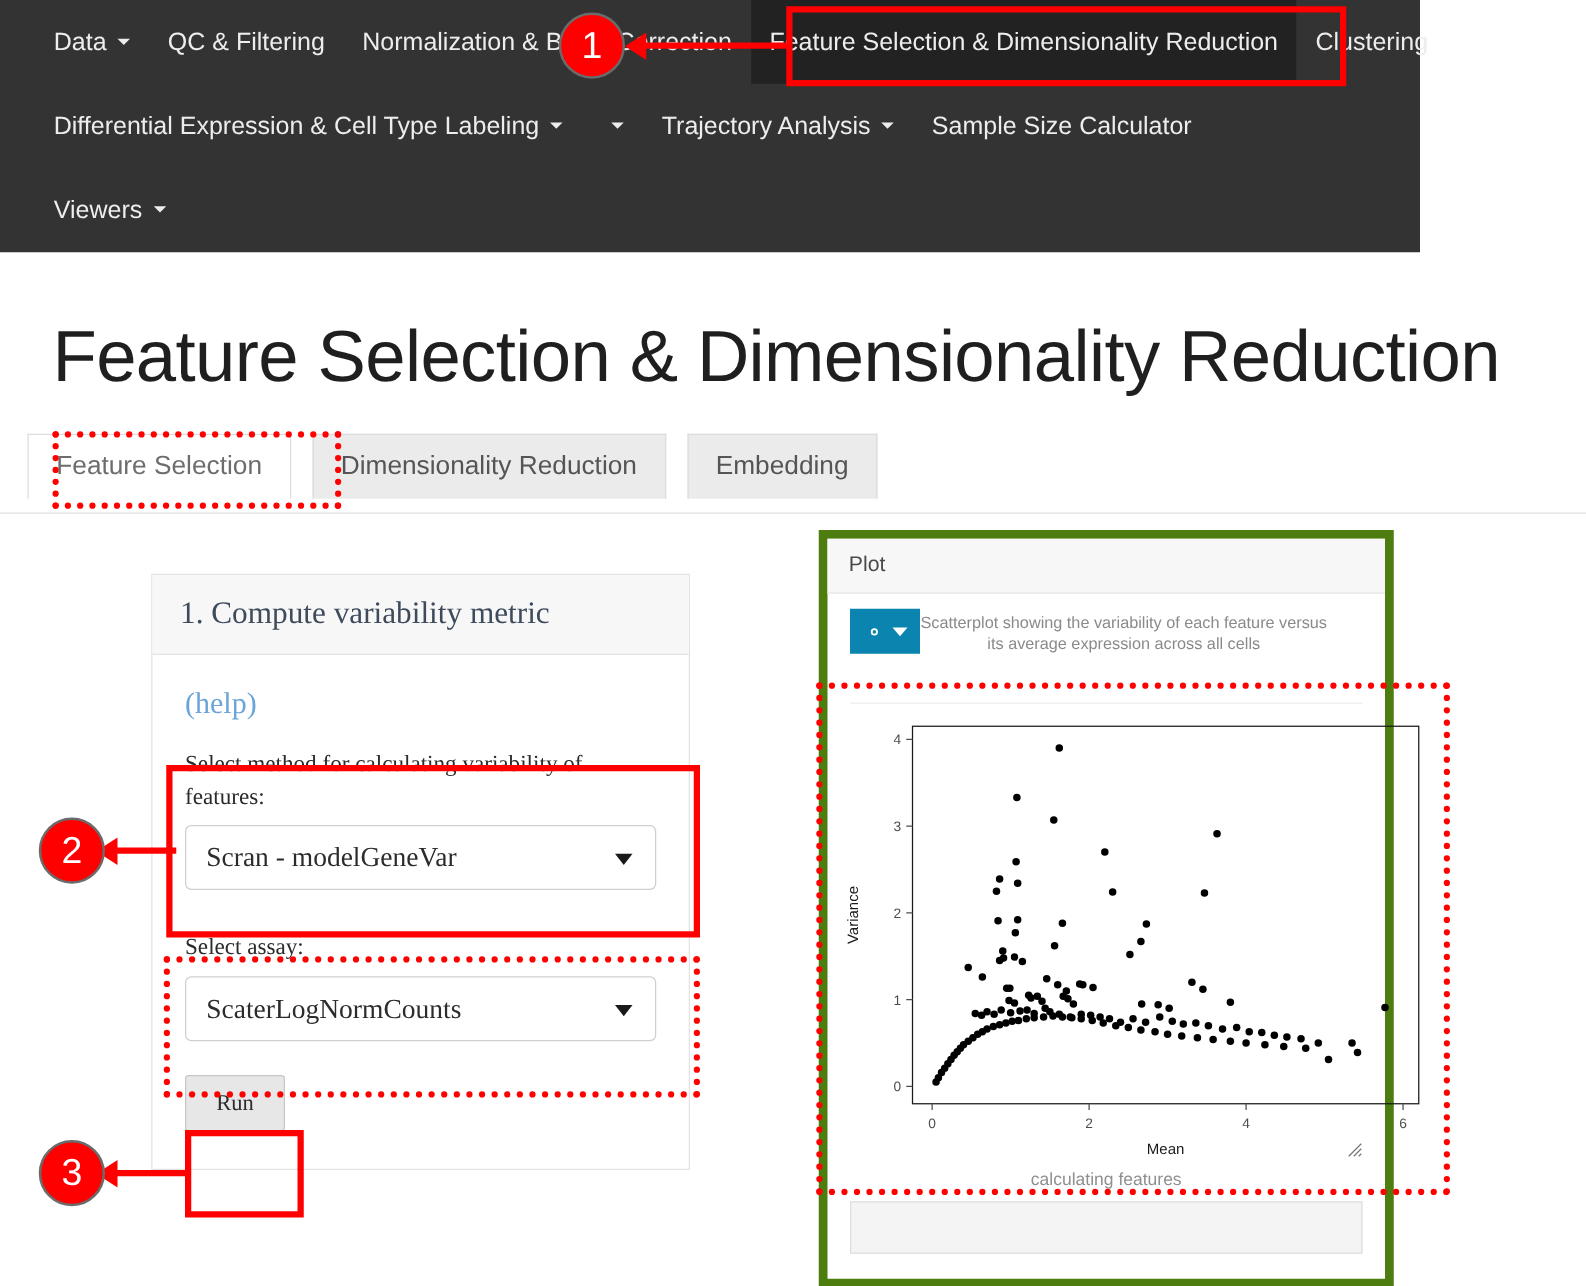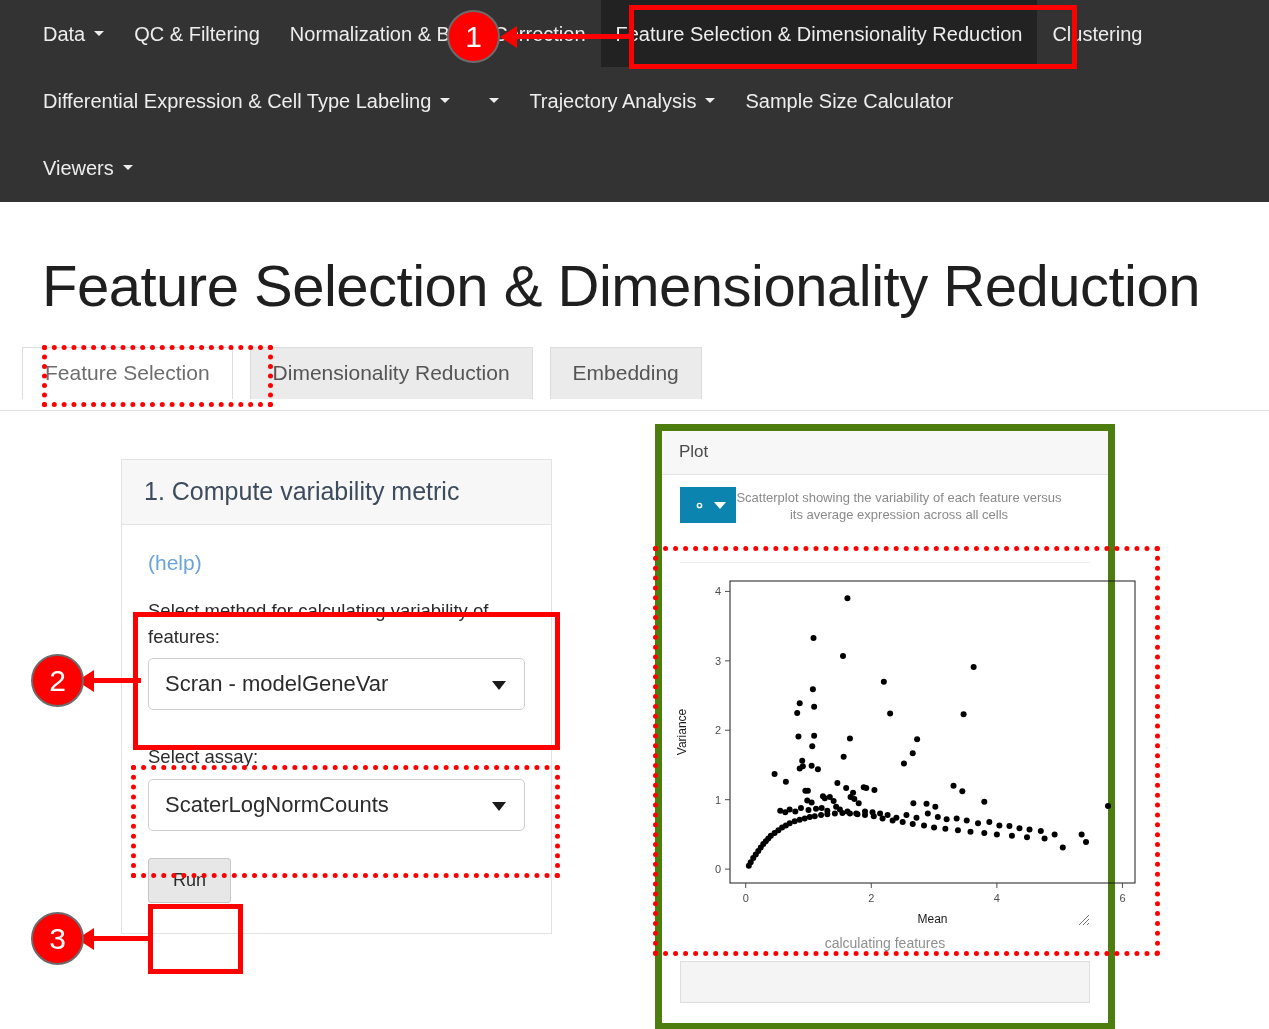--- a/index.html
+++ b/index.html
@@ -13,21 +13,21 @@
     width: 1269px;
     height: 1029px;
     overflow: hidden;
     background: #ffffff;
   }
 
   
   .navbar {
     position: absolute;
     left: 0; top: 0;
-    width: 1269px;
+    width: 1136px;
     height: 202px;
     background: #333333;
     box-sizing: border-box;
     padding: 0;
   }
   .nav-row {
     display: flex;
     align-items: stretch;
     padding-left: 28px;
     height: 67px;
@@ -110,37 +110,38 @@
 
   
   .side-panel {
     position: absolute;
     left: 121px;
     top: 257px;
     width: 431px;
     background: #ffffff;
     border: 1px solid #e3e3e3;
     box-sizing: border-box;
+    font-family: Liberation Serif, serif;
   }
   .panel-head {
     background: #f7f7f7;
     border-bottom: 1px solid #e3e3e3;
     padding: 17px 22px 18px 22px;
     font-size: 25px;
     font-weight: 300;
     color: #3d4b5c;
     white-space: nowrap;
   }
   .panel-body {
     padding: 26px 26px 30px 26px;
   }
   .help-link {
     display: inline-block;
     color: #6ba4d8;
-    font-size: 21px;
+    font-size: 24px;
     cursor: pointer;
     margin-bottom: 23px;
   }
   .field-label {
     font-size: 18.5px;
     color: #2b2b2b;
     line-height: 1.38;
     margin-bottom: 9px;
   }
   .select-box {

